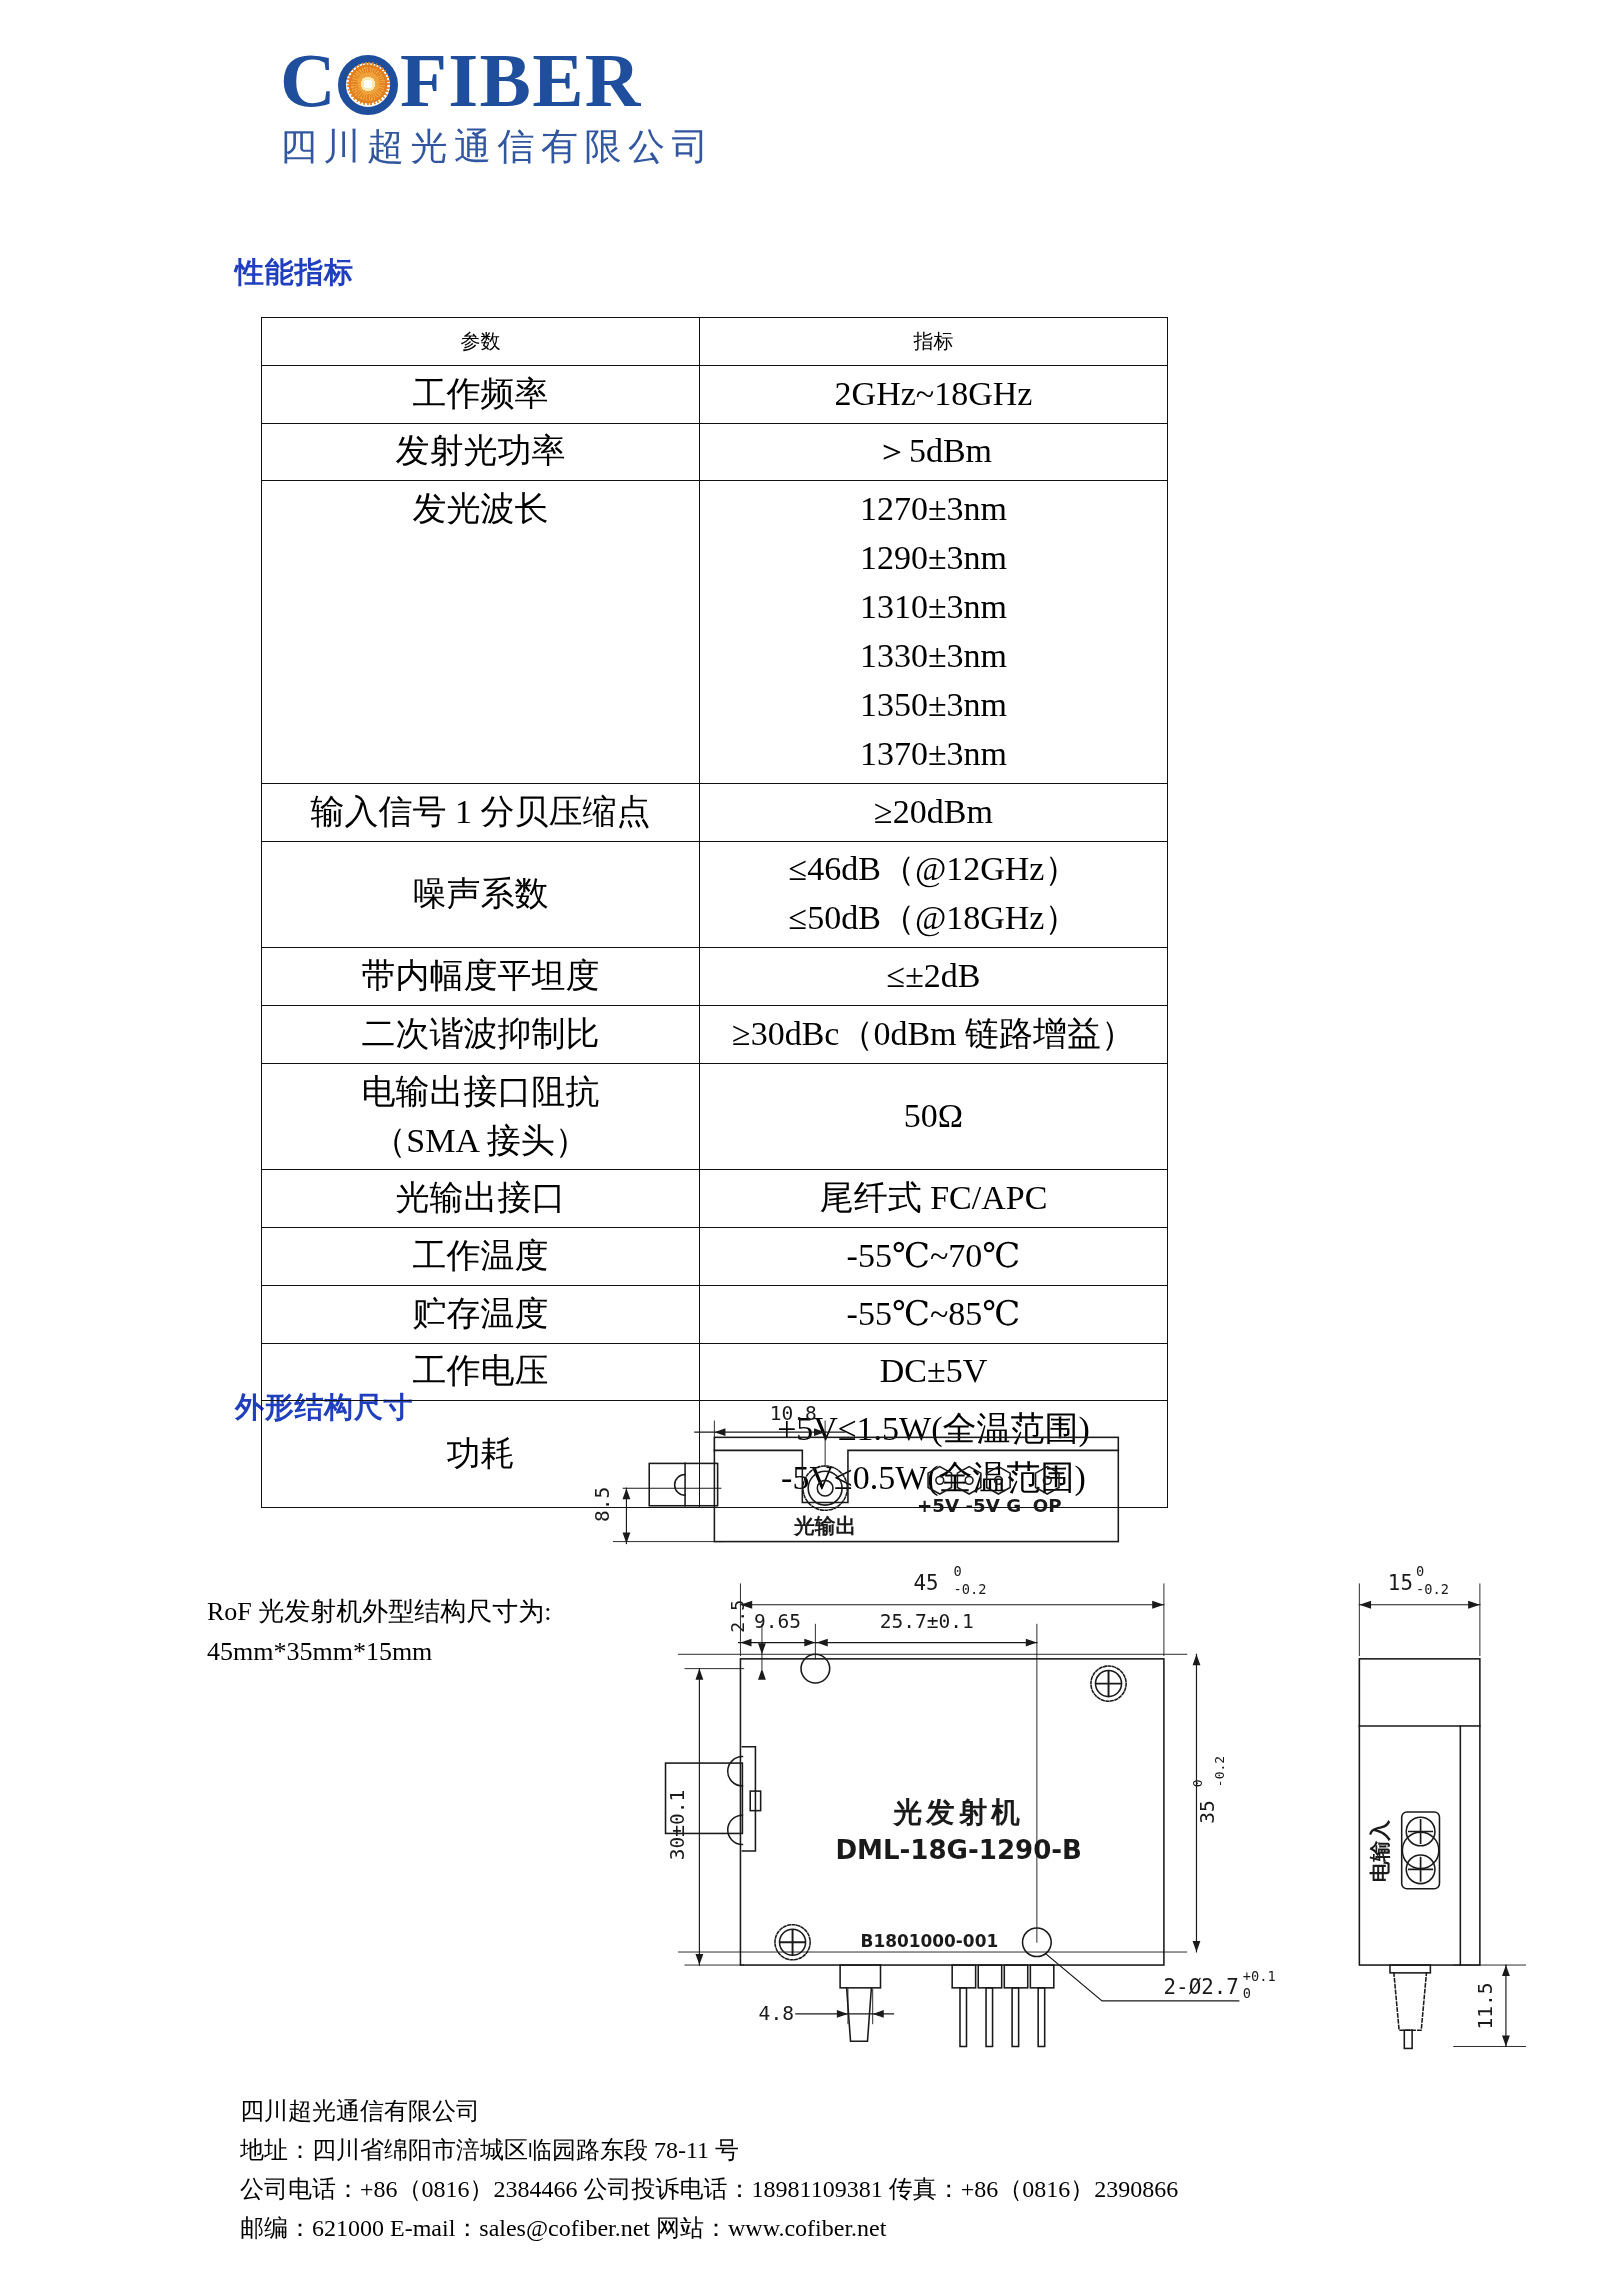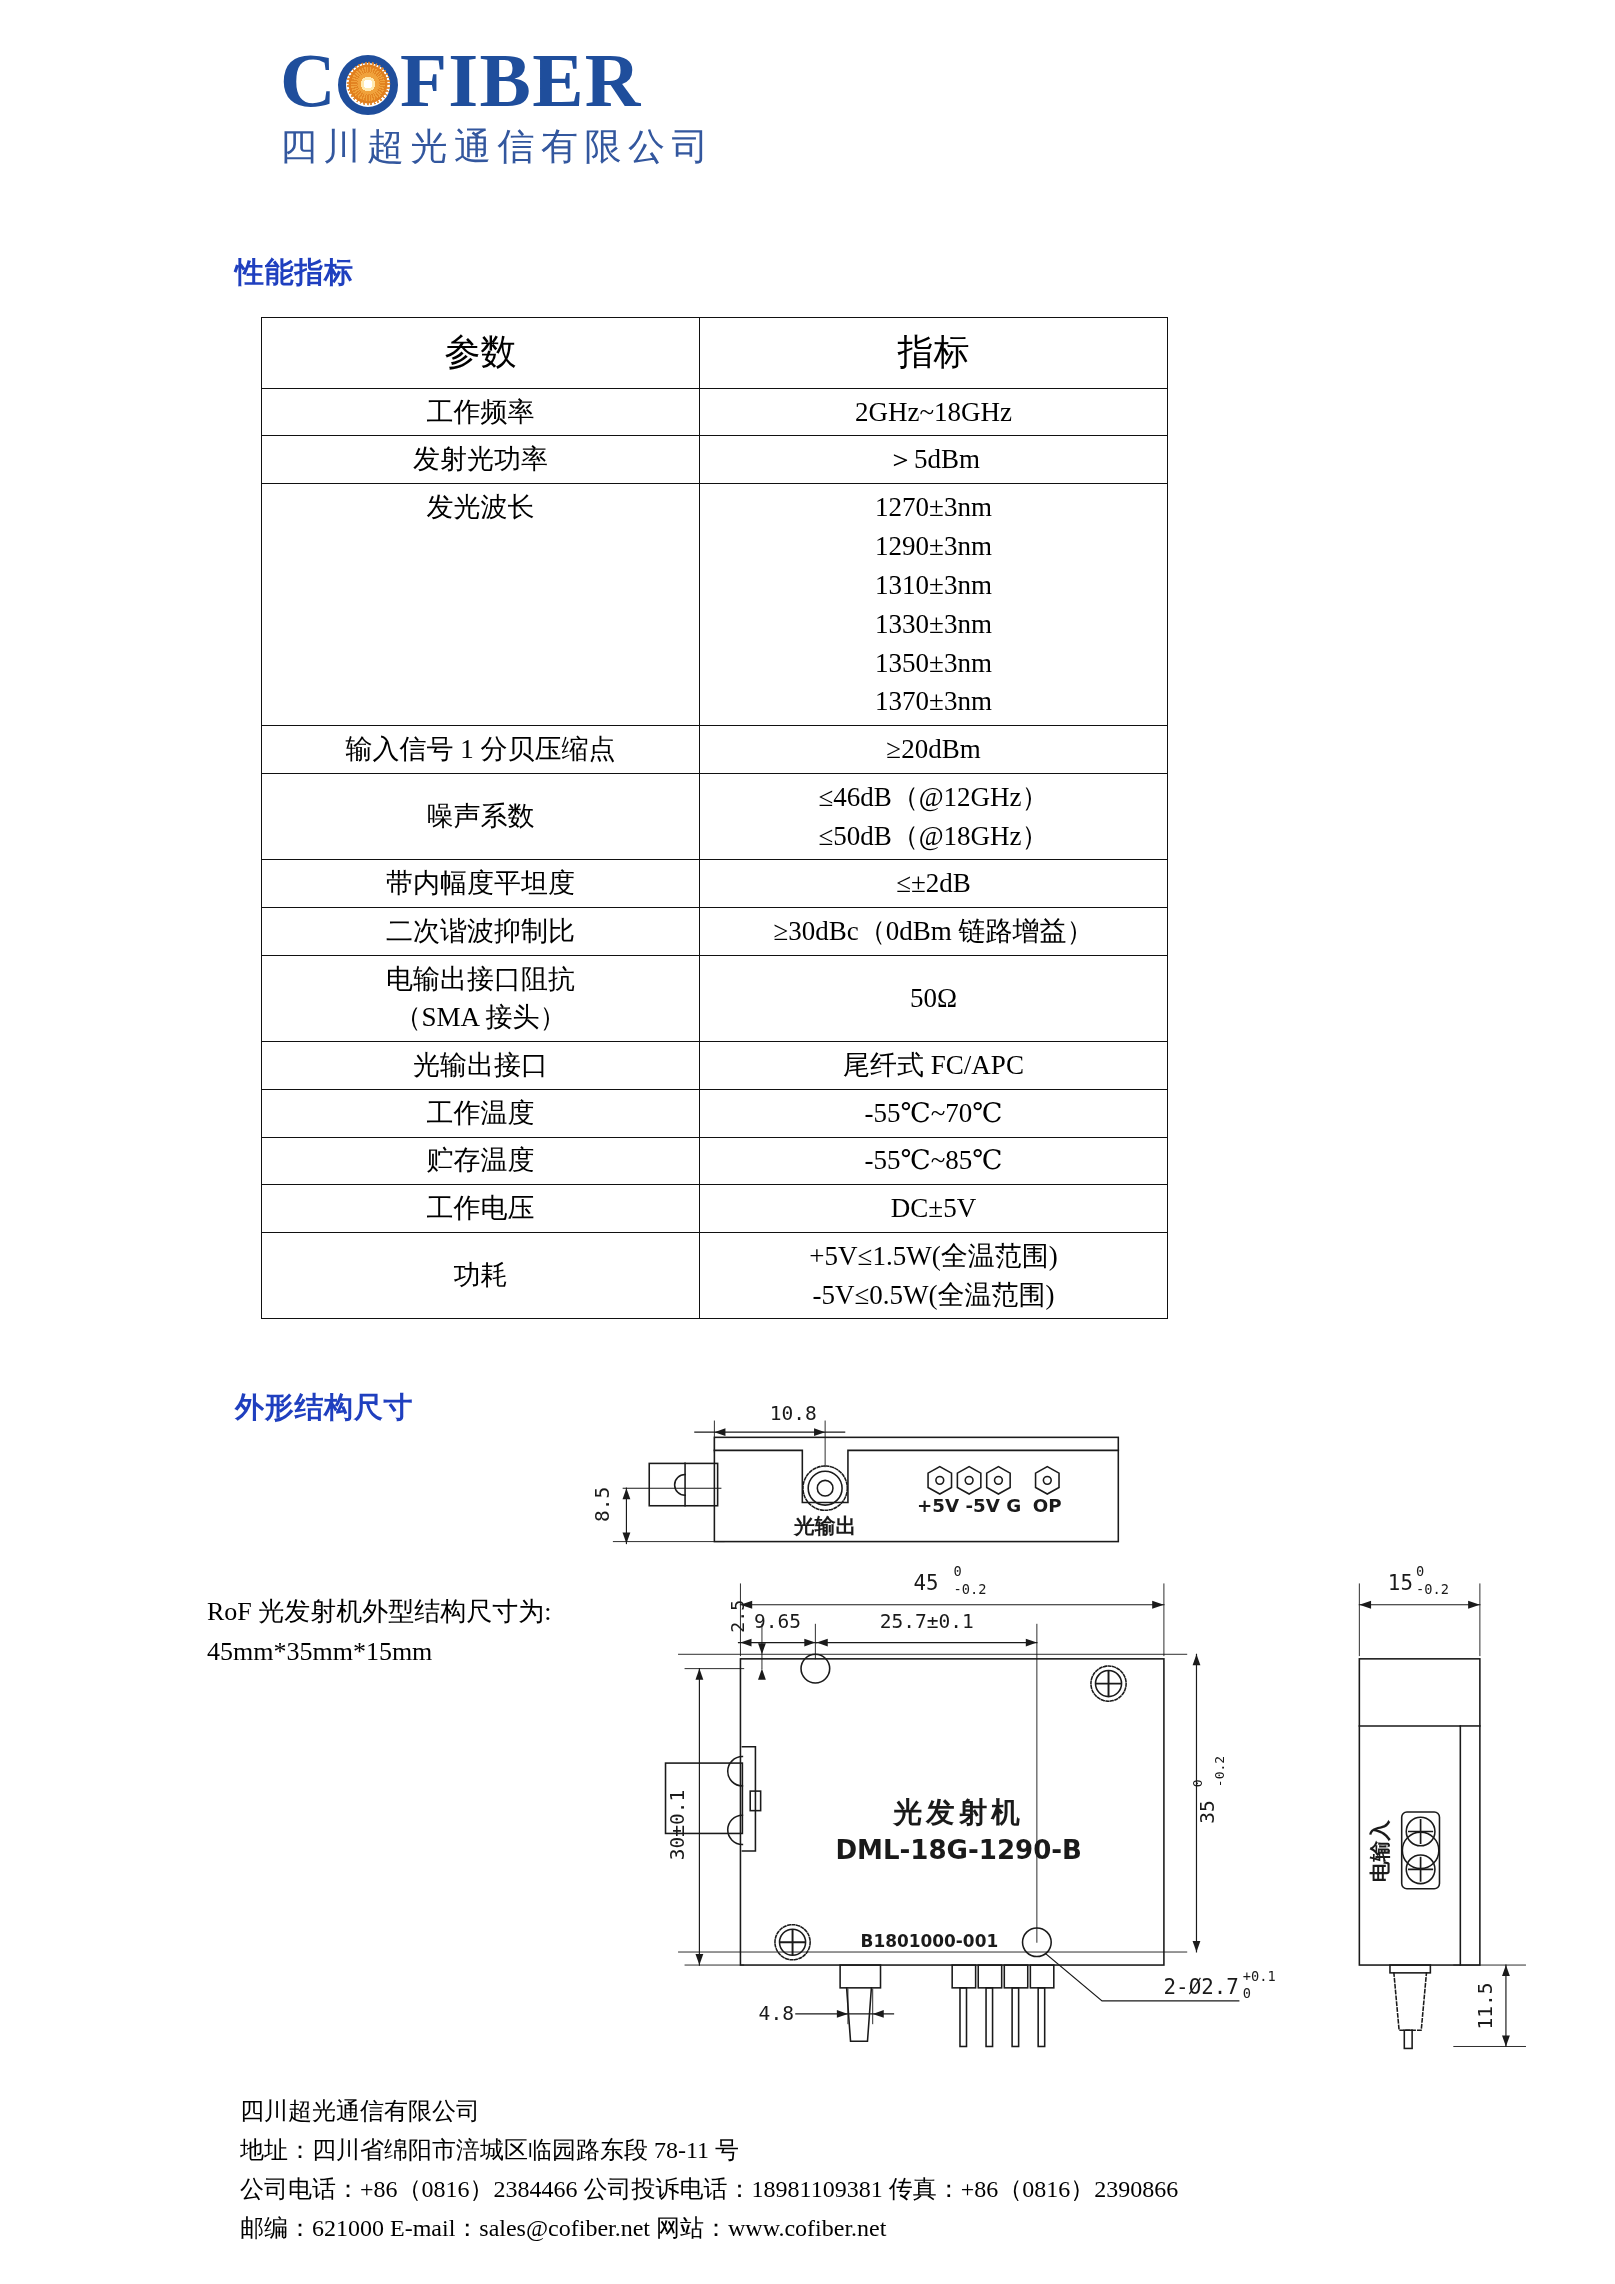--- a/index.html
+++ b/index.html
@@ -72,29 +72,29 @@
   #spec-table {
     position:absolute; left:261px; top:317px; width:906px;
     border-collapse:collapse;
     table-layout:fixed;
   }
   #spec-table td {
     border:1.3px solid #111;
     text-align:center;
     vertical-align:middle;
     font-family:"Liberation Serif","DejaVu Serif",serif;
-    font-size:27px;
+    font-size:34px;
     line-height:1.44;
     padding:3.9px 5.2px;
     color:#000;
     white-space:pre-line;
   }
   #spec-table td.param { width:438px; }
   #spec-table td.value { width:468px; }
-  #spec-table tr.hdr td { font-size:36px; padding:9px 5.2px; }
+  #spec-table tr.hdr td { font-size:20px; padding:9px 5.2px; }
 
   
   #dim-caption {
     position:absolute; left:207px; top:1592px; width:365px;
     font-size:26px; line-height:1.52; color:#000;
     font-family:"Liberation Serif","DejaVu Serif",serif;
   }
 
   
   #drawing { position:absolute; left:587px; top:1395px; width:1017px; height:658px; }

